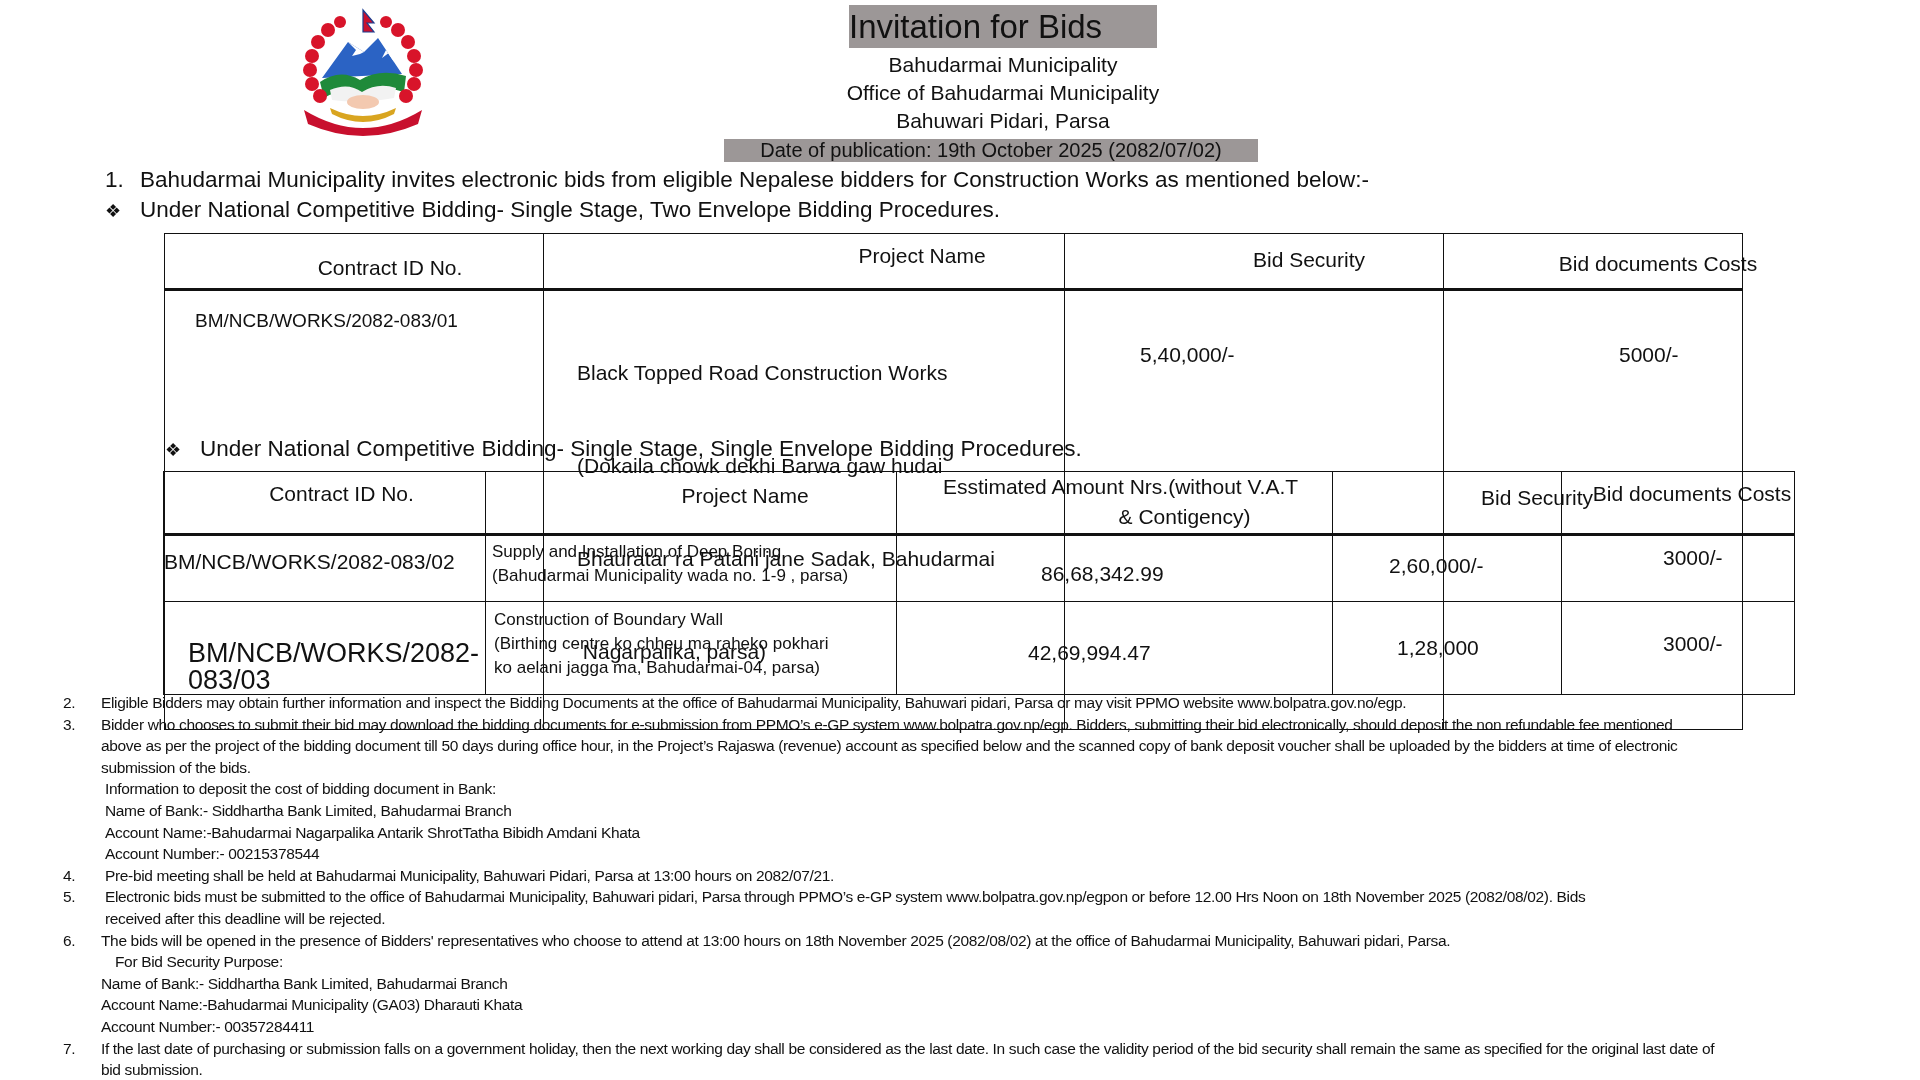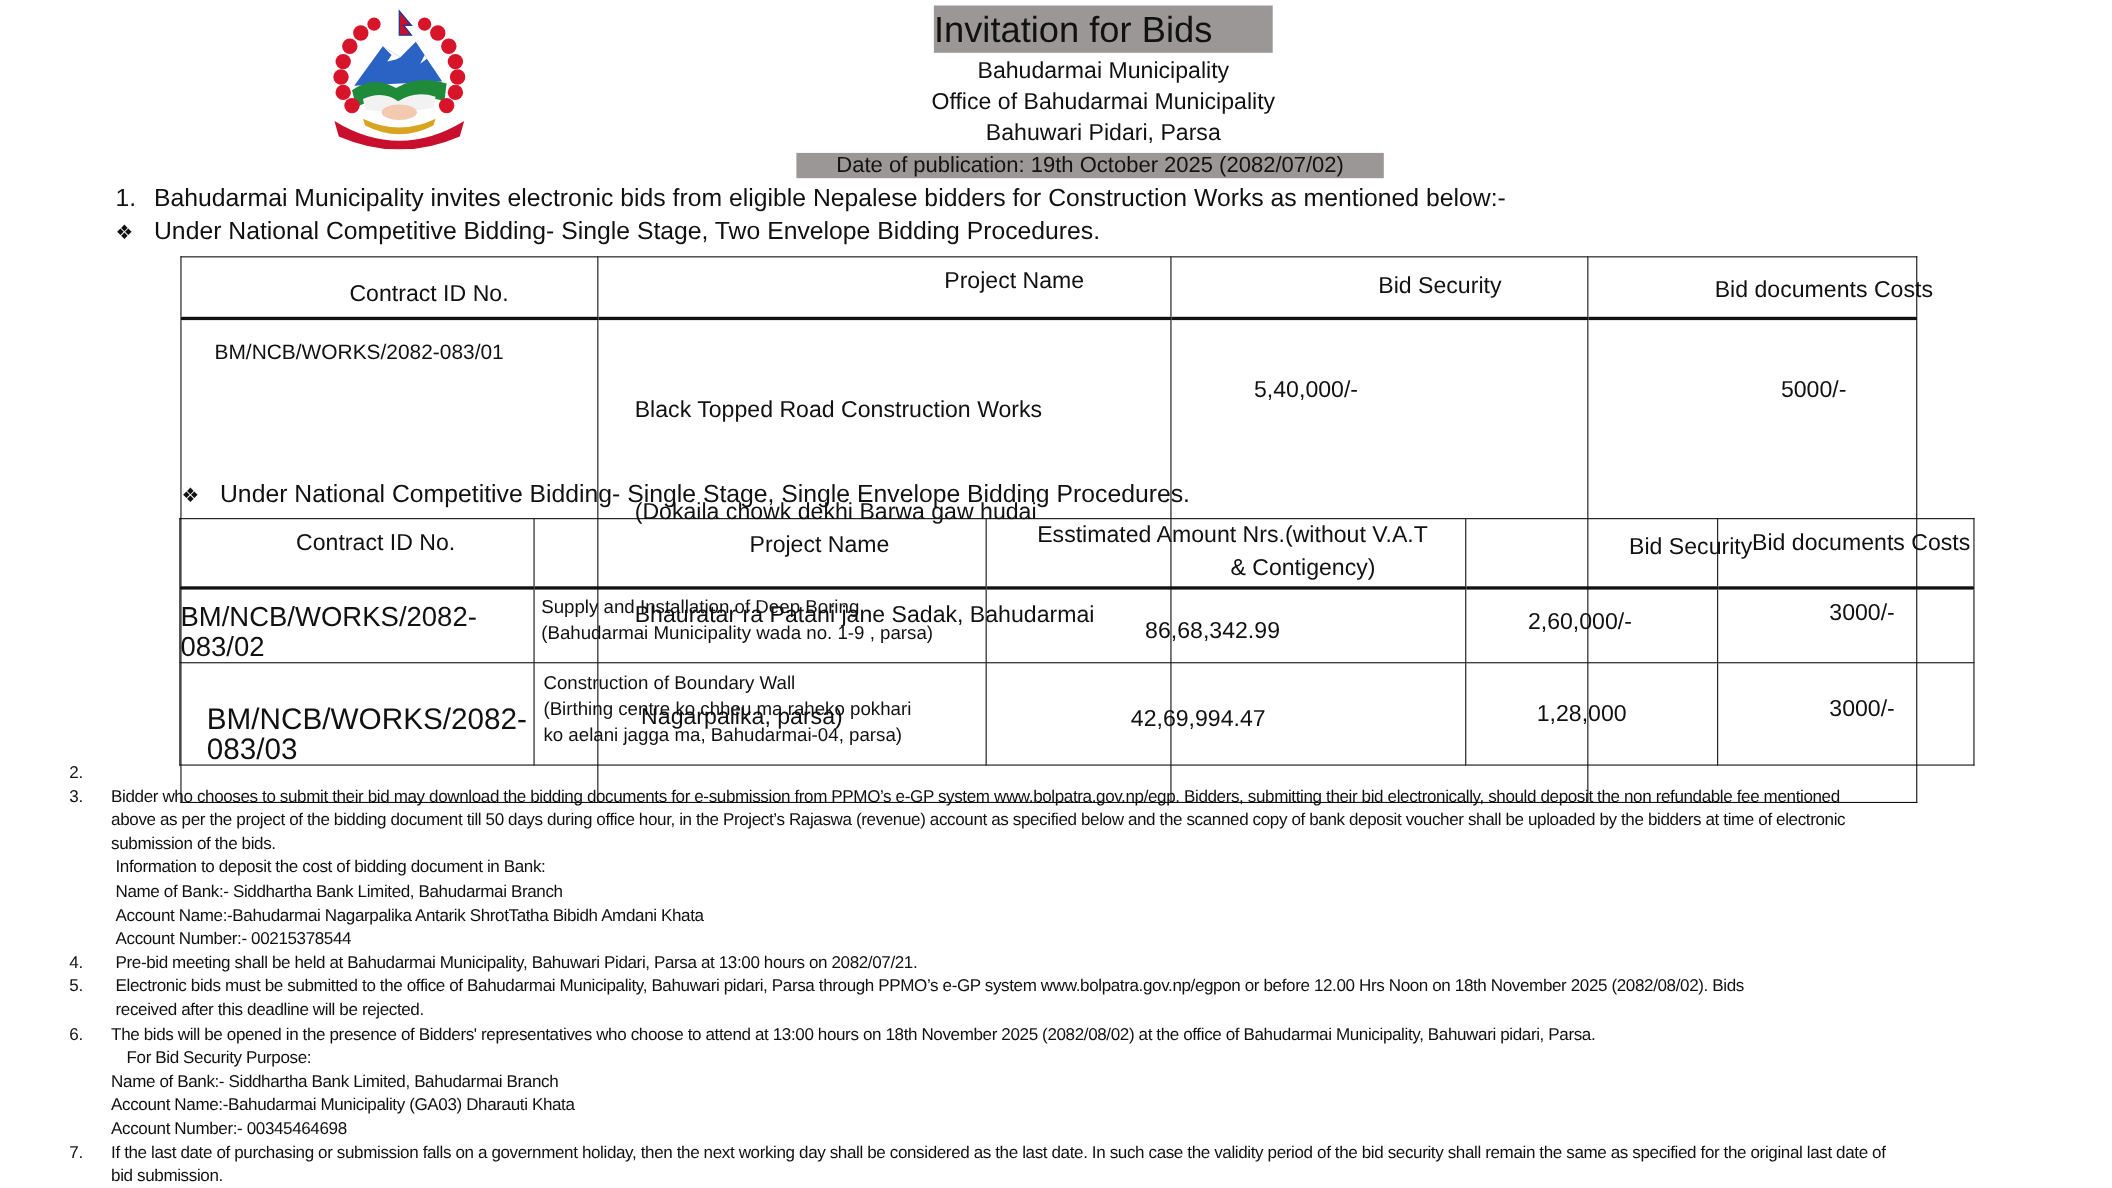--- a/index.html
+++ b/index.html
@@ -155,21 +155,21 @@
     </th>
     <th class="hdr">
           <div class="cell" style="padding:12px 0 0 90px">Bid Security</div>
         </th>
     <th class="hdr">
           <div class="cell" style="padding:8px 0 0 14px">Bid documents Costs</div>
         </th>
   </tr>
   <tr style="height:67px">
     <td>
-          <div class="cell" style="padding:12px 0 0 0; font-size:25px">BM/NCB/WORKS/2082-083/02</div>
+          <div class="cell" style="padding:12px 0 0 0; font-size:21px">BM/NCB/WORKS/2082-083/02</div>
         </td>
     <td>
       <div class="cell" style="padding:4px 0 0 6px; font-size:17px; line-height:24px;">
         <div>Supply and Installation of Deep Boring</div>
         <div>(Bahudarmai Municipality wada no. 1-9 , parsa)</div>
       </div>
     </td>
     <td>
           <div class="cell" style="padding:24px 0 0 144px">86,68,342.99</div>
         </td>
@@ -200,20 +200,21 @@
     <td>
           <div class="cell" style="padding:28px 0 0 101px">3000/-</div>
         </td>
   </tr>
 </tbody>
   </table>
 
 <div class="abs notes">
   <div class="row">
       <span class="n">2.</span>
+      <span class="t">Eligible Bidders may obtain further information and inspect the Bidding Documents at the office of Bahudarmai Municipality, Bahuwari pidari, Parsa  or may visit PPMO website www.bolpatra.gov.no/egp.</span>
     </div>
   <div class="row">
       <span class="n">3.</span>
       <span class="t">Bidder who chooses to submit their bid may download the bidding documents for e-submission from PPMO’s e-GP system www.bolpatra.gov.np/egp. Bidders, submitting their bid electronically, should  deposit  the  non refundable fee mentioned</span>
     </div>
   <div class="row">
       <span class="n"></span>
       <span class="t">above as per the project of the bidding document till 50 days during office hour, in  the Project’s  Rajaswa (revenue)  account  as specified  below and the scanned copy of  bank deposit voucher shall be uploaded by the bidders at time of electronic</span>
     </div>
   <div class="row">
@@ -259,21 +260,21 @@
   <div class="row">
       <span class="n"></span>
       <span class="t">Name of Bank:- Siddhartha Bank Limited, Bahudarmai Branch</span>
     </div>
   <div class="row">
       <span class="n"></span>
       <span class="t">Account Name:-Bahudarmai Municipality (GA03) Dharauti Khata</span>
     </div>
   <div class="row">
       <span class="n"></span>
-      <span class="t">Account Number:- 00345464698</span>
+      <span class="t">Account Number:- 00357284411</span>
     </div>
   <div class="row">
       <span class="n">7.</span>
       <span class="t">If the last date of purchasing or submission falls on a government holiday, then the next working day shall be considered as the last date. In such case the validity period of the bid security shall remain the same as specified for the original last date of</span>
     </div>
   <div class="row">
       <span class="n"></span>
       <span class="t"> bid submission.</span>
     </div>
 </div>

